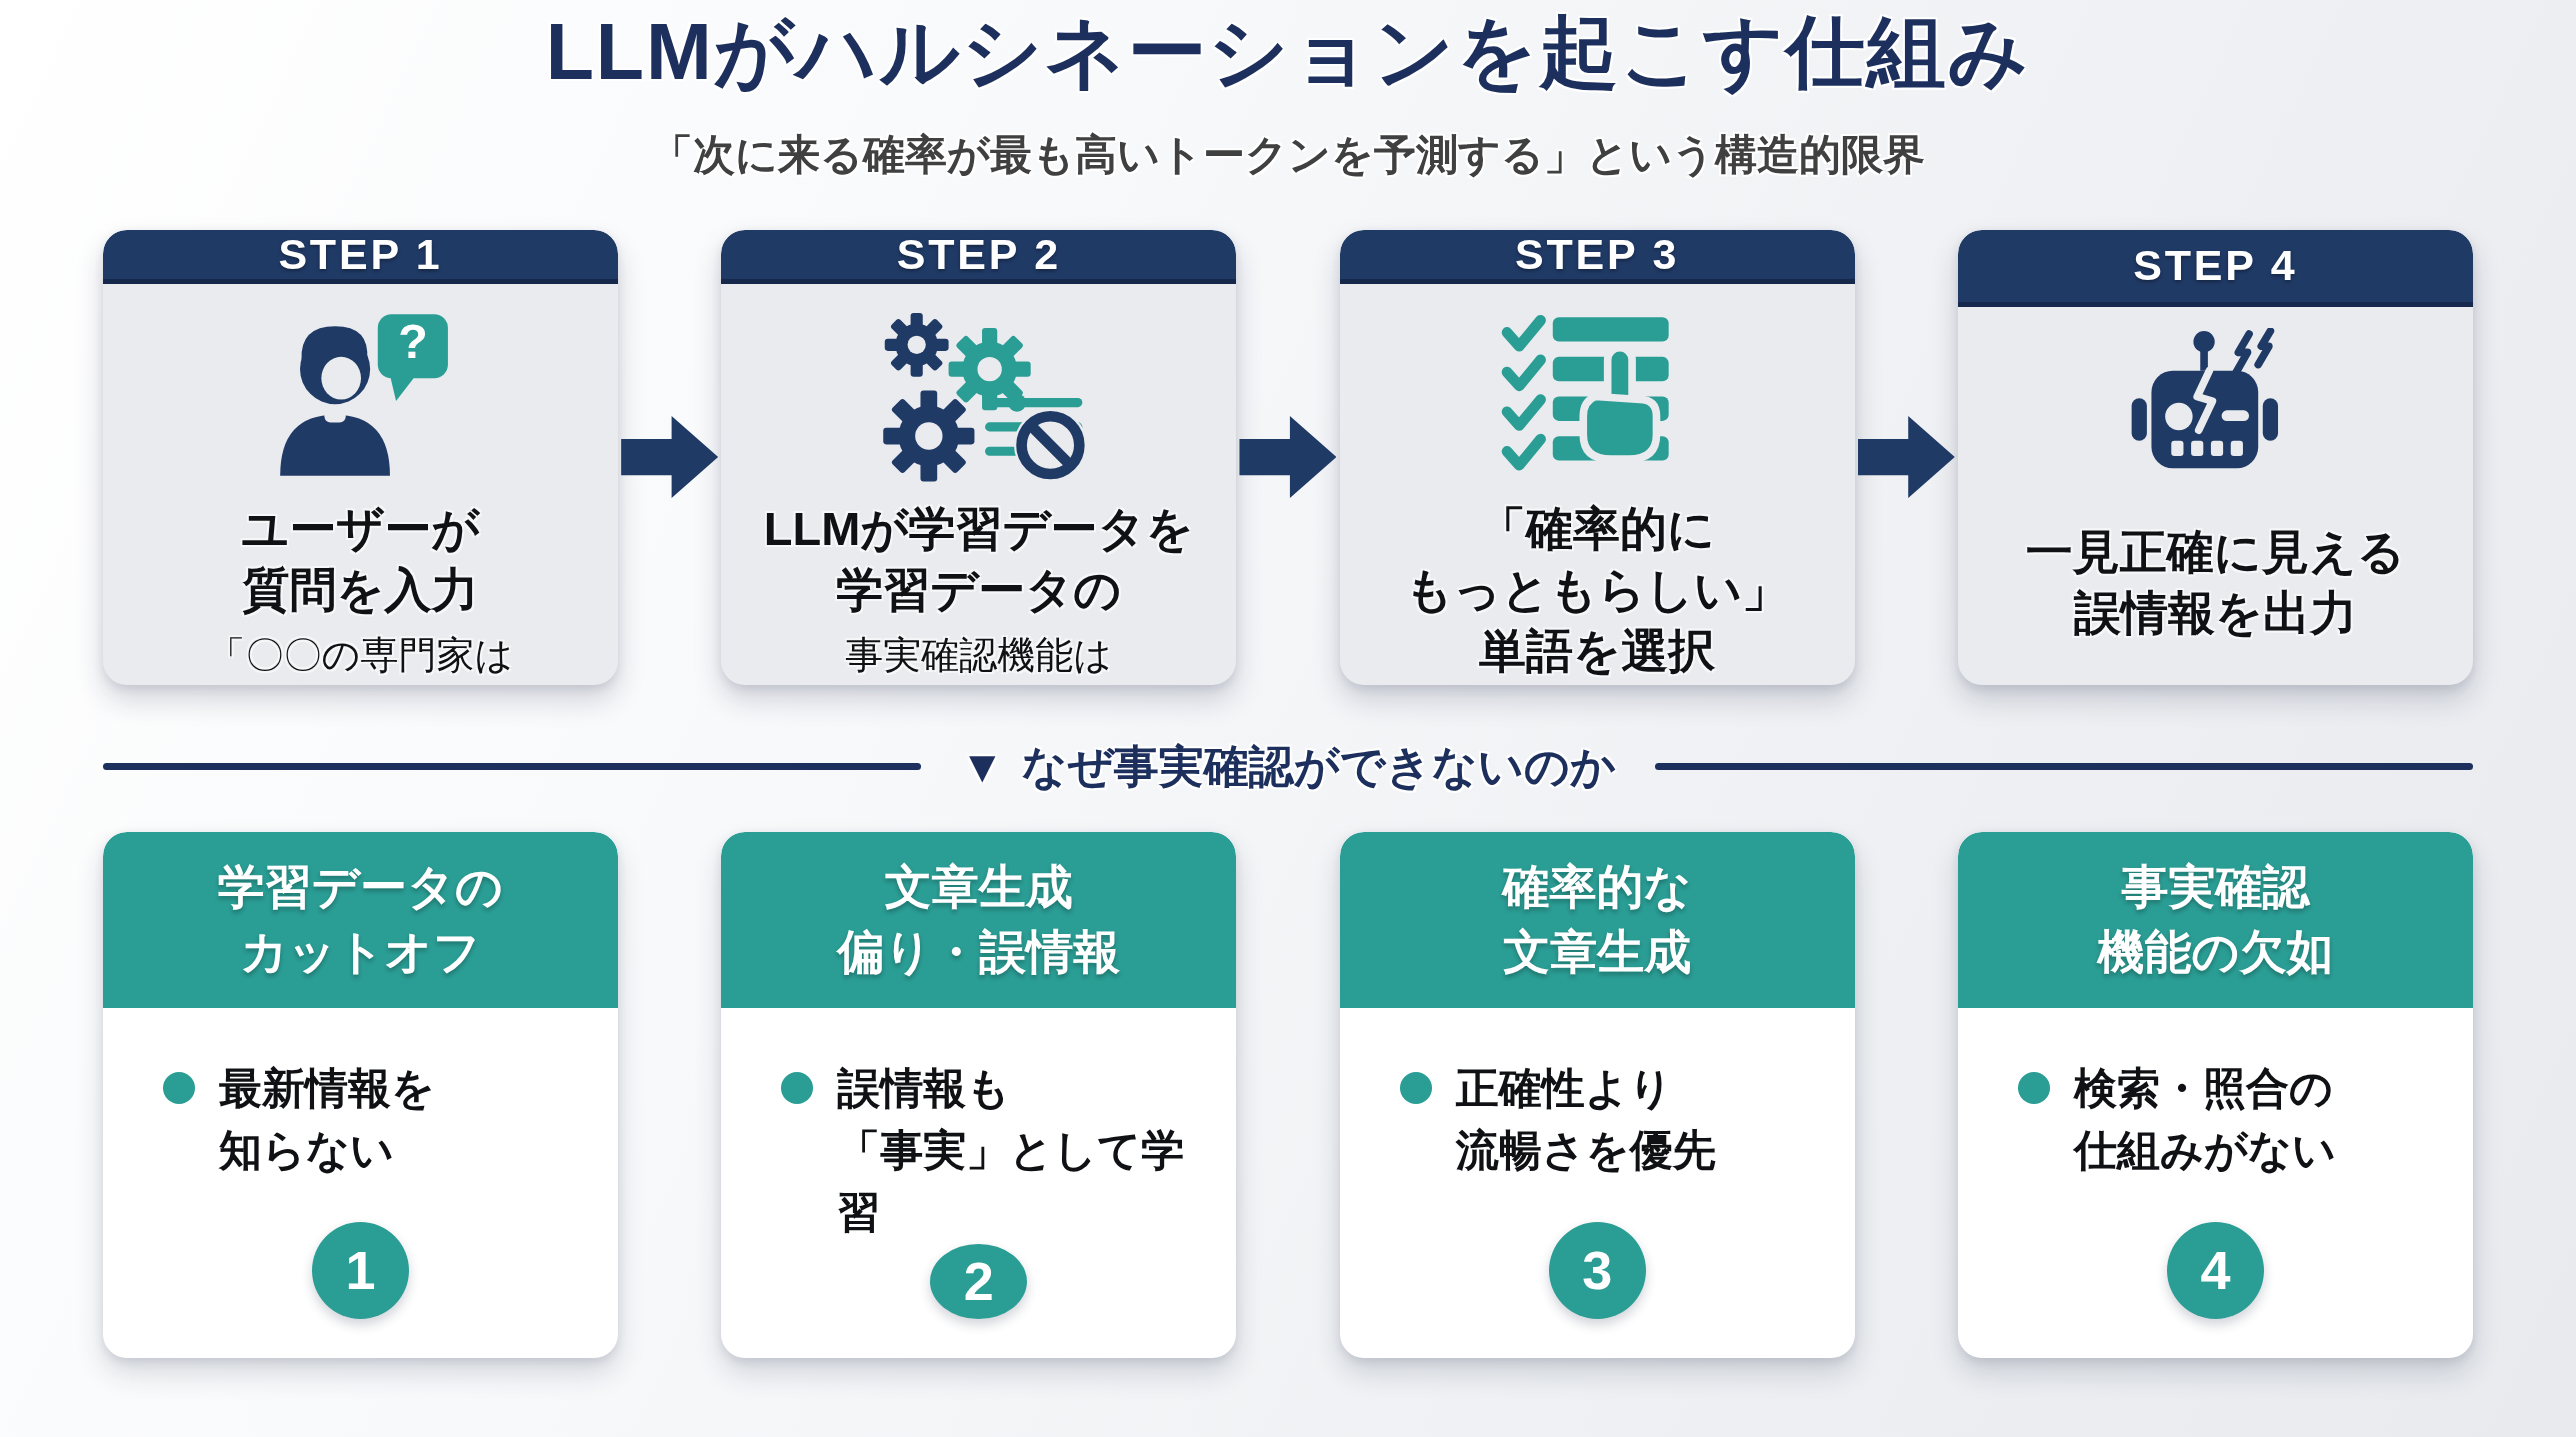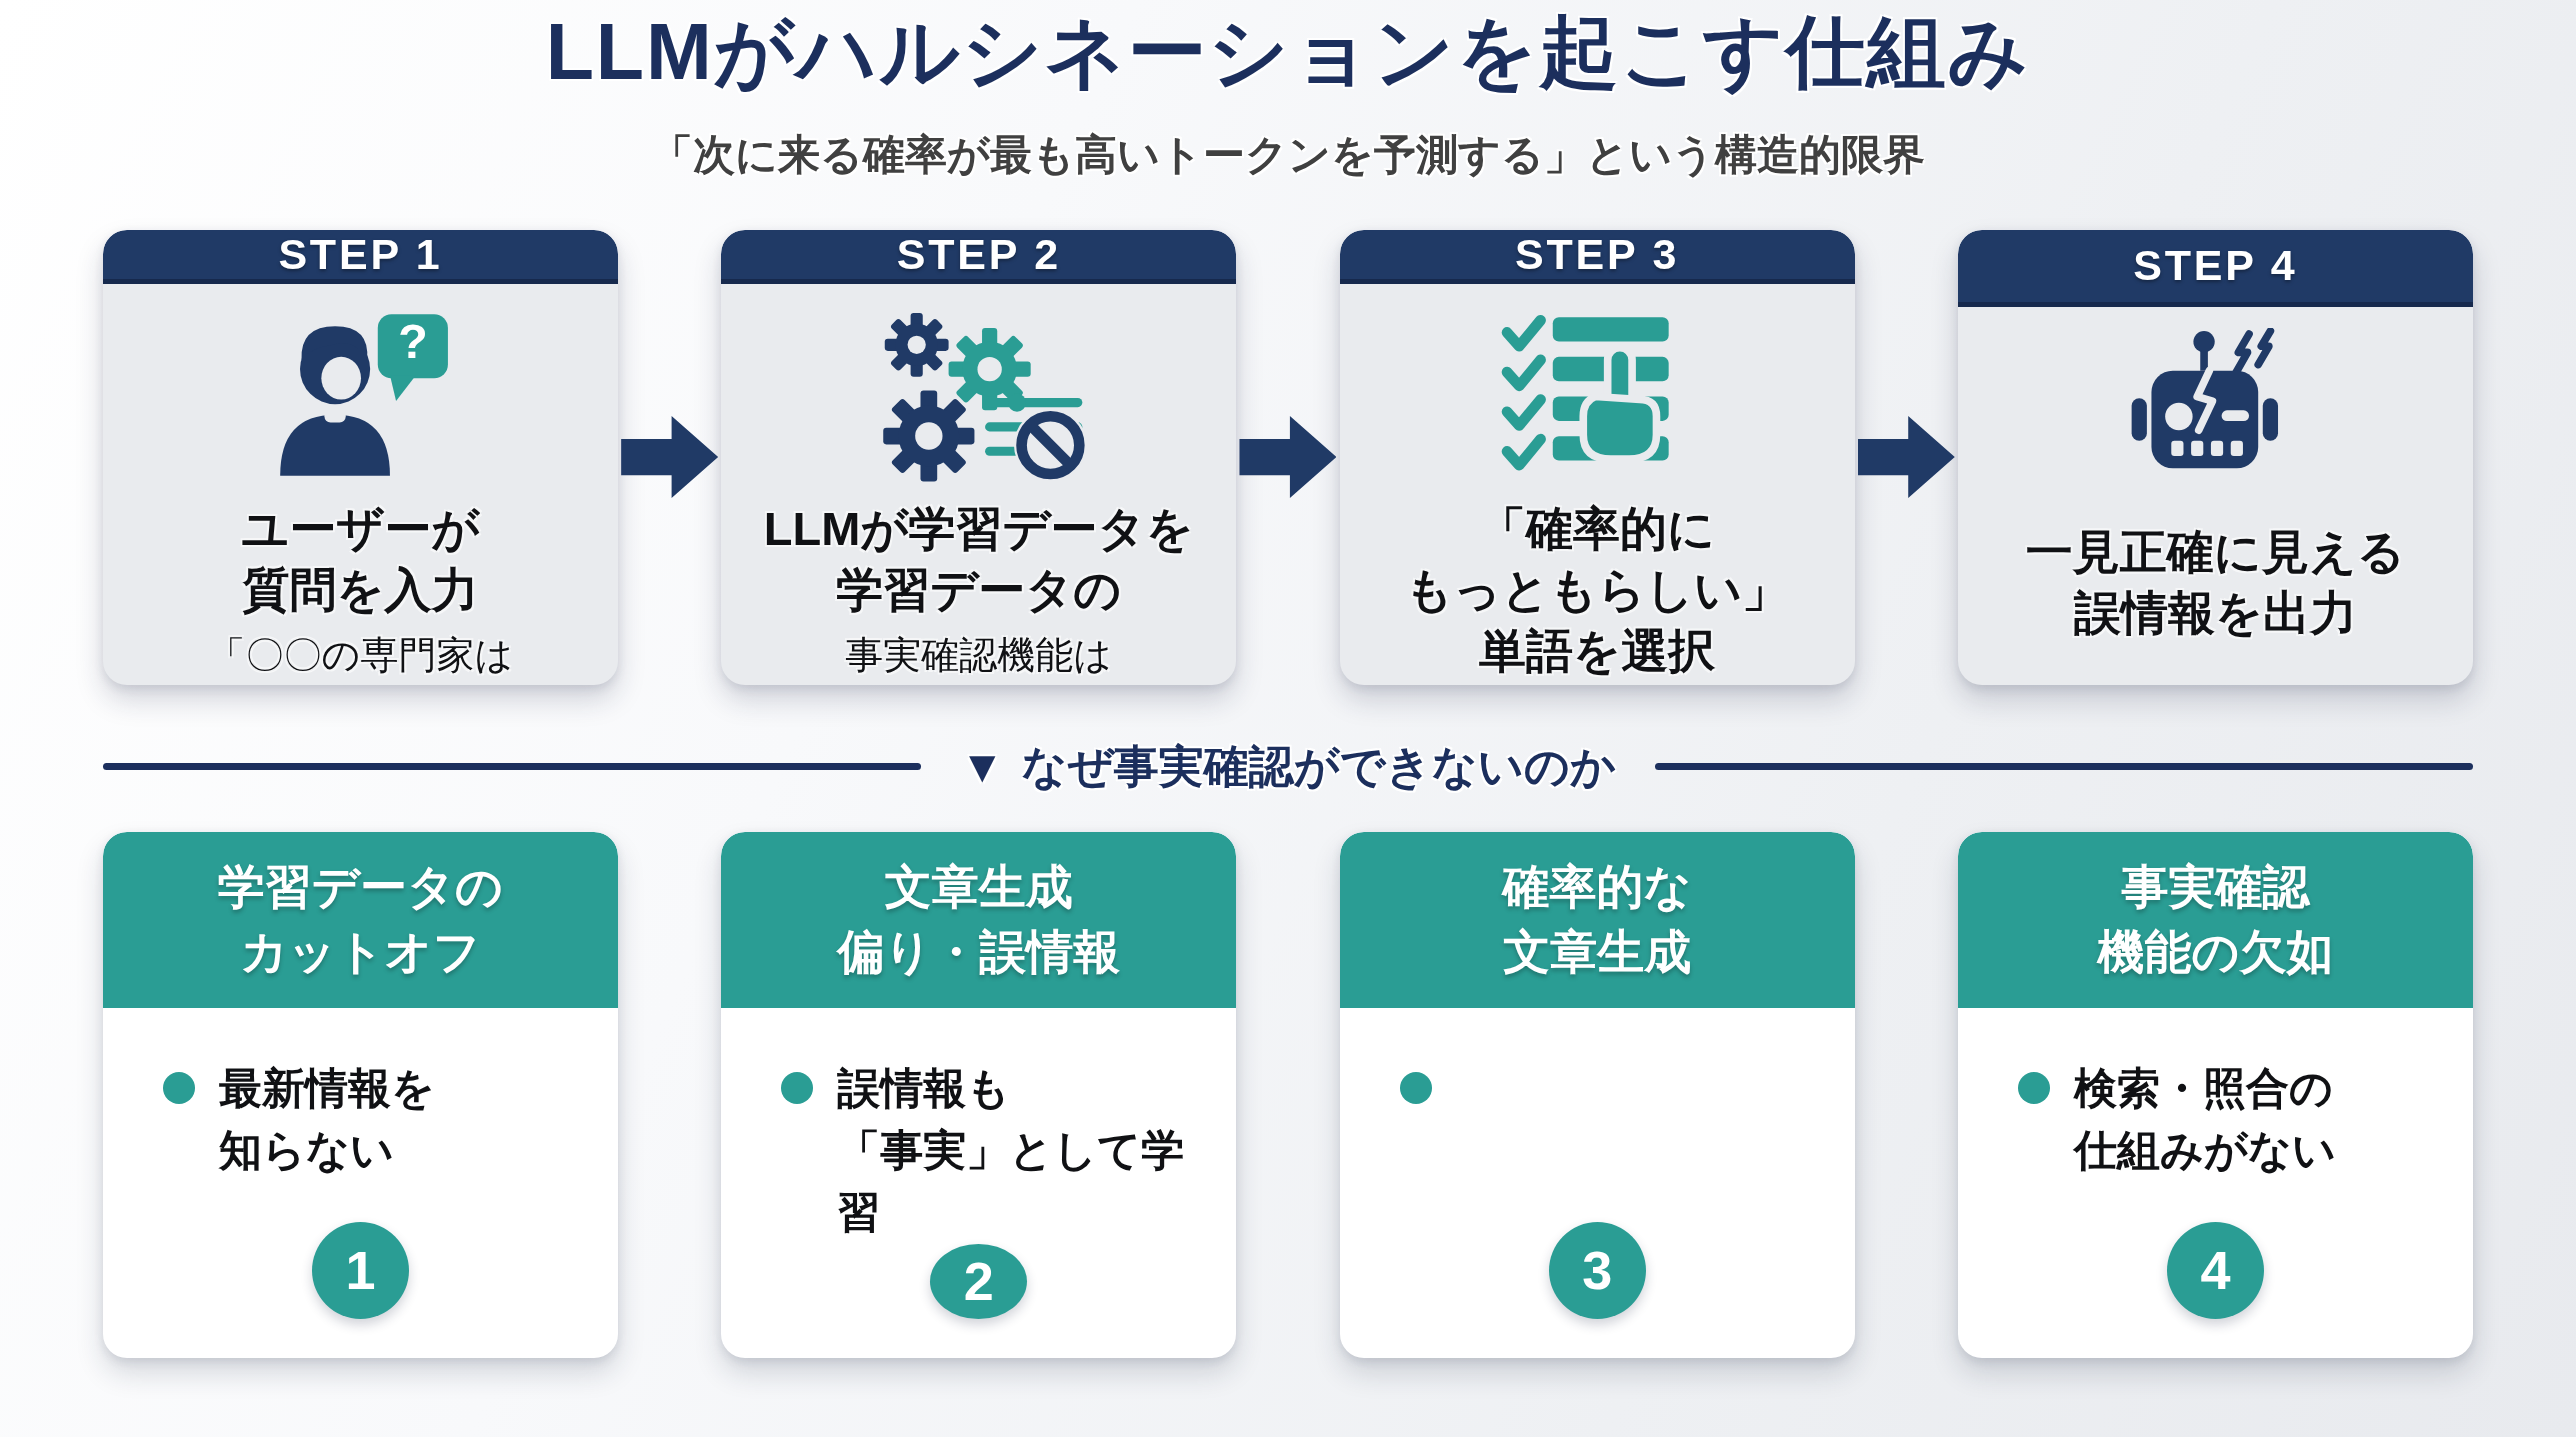--- a/index.html
+++ b/index.html
@@ -320,20 +320,24 @@
       </div>
     </article>
 
     <article class="reason-card">
       <div class="reason-header">
         <span class="l">確率的な</span>
         <span class="l">文章生成</span>
       </div>
       <div class="reason-body">
         <span class="bullet-dot"></span>
+        <div class="reason-text">
+          <span class="l">正確性より</span>
+          <span class="l">流暢さを優先</span>
+        </div>
       </div>
       <div class="reason-number">
         <span>3</span>
       </div>
     </article>
 
     <article class="reason-card">
       <div class="reason-header">
         <span class="l">事実確認</span>
         <span class="l">機能の欠如</span>

